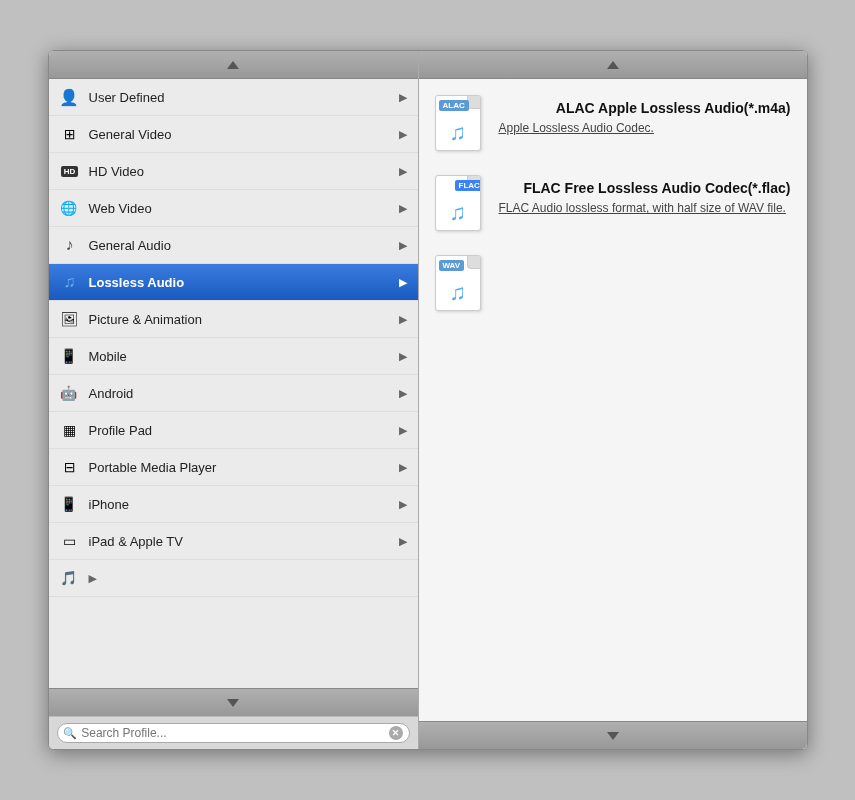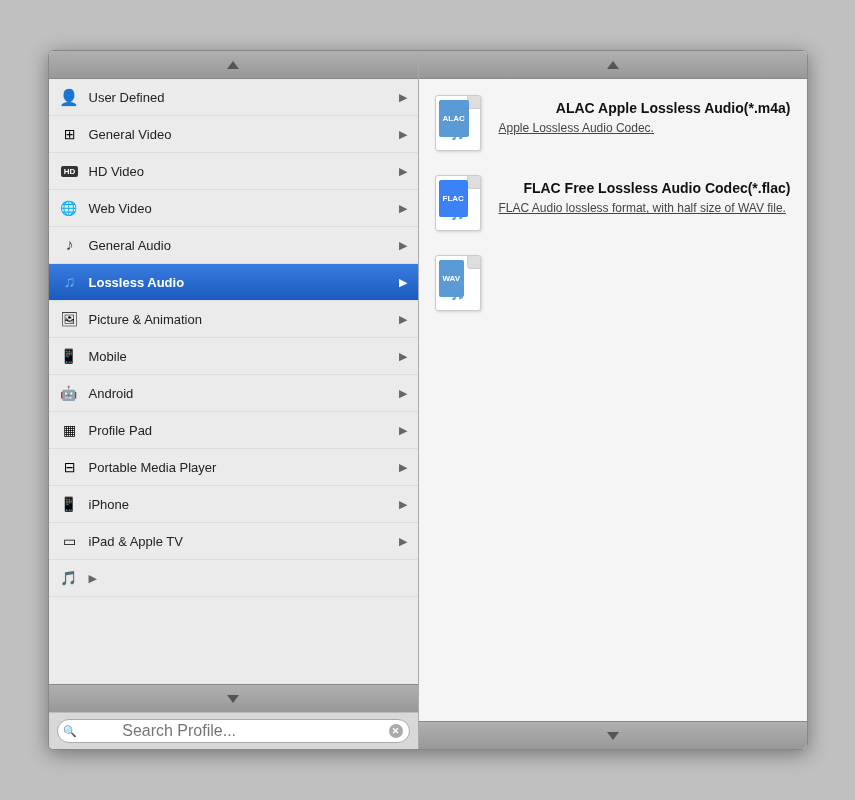--- a/index.html
+++ b/index.html
@@ -89,24 +89,23 @@
 
     .search-icon {
       color: #888;
       font-size: 11px;
     }
 
     .search-input {
       border: none;
       outline: none;
       background: transparent;
-      font-size: 16px;
+      font-size: 12px;
       color: #b91c1c;
       flex: 1;
-      margin-left: 41px;
     }
 
     .search-clear {
       width: 14px;
       height: 14px;
       background: #aaa;
       border-radius: 50%;
       display: flex;
       align-items: center;
       justify-content: center;
@@ -231,27 +230,27 @@
       border-bottom: 1px solid #ccc;
     }
 
     .file-badge {
       position: absolute;
       top: 4px;
       left: 3px;
       font-size: 8px;
       font-weight: bold;
       color: white;
-      padding: 14px 4px;
+      padding: 1px 4px;
       border-radius: 2px;
       z-index: 1;
     }
 
     .badge-alac { background: #5b9bd5; }
-    .badge-flac { background: #3b82f6; }
+    .badge-flac { background: #3b82f6; margin-left: 16px; }
     .badge-wav { background: #5b9bd5; }
 
     .file-note {
       position: absolute;
       bottom: 4px;
       left: 50%;
       transform: translateX(-50%);
       font-size: 22px;
     }
 

